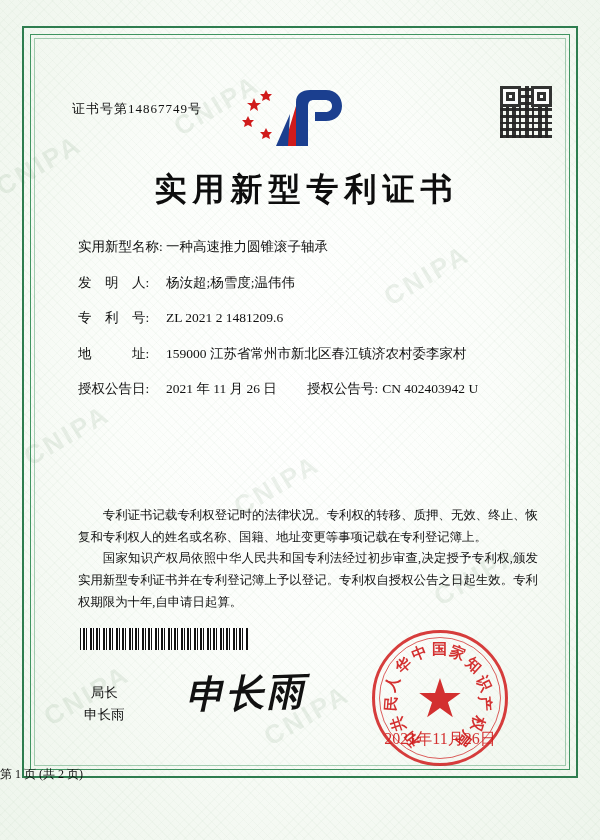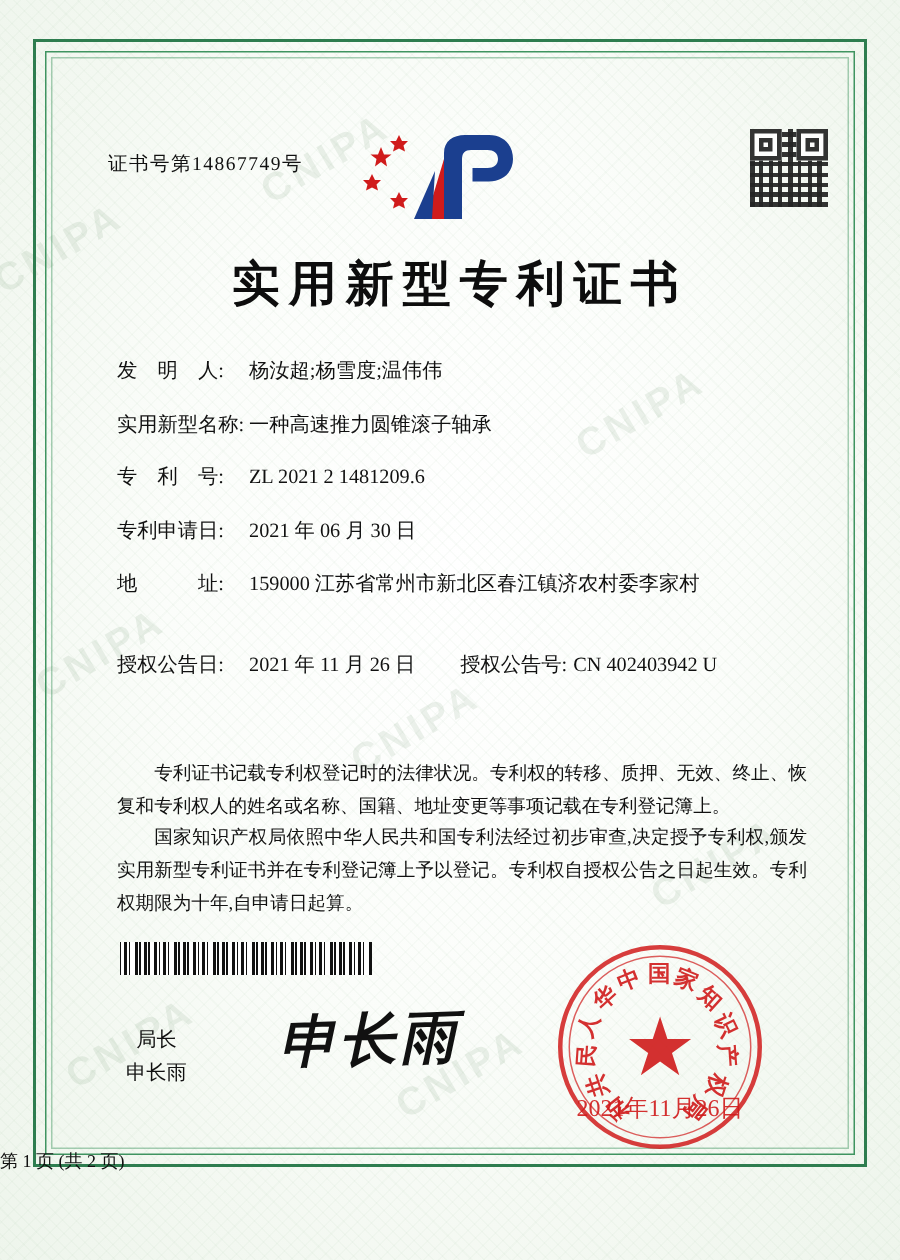--- a/index.html
+++ b/index.html
@@ -161,21 +161,21 @@
     white-space: nowrap;
   }
   .field-label {
     width: 88px;
     flex: 0 0 88px;
     letter-spacing: 0px;
   }
   .field-value {
     flex: 1 1 auto;
   }
-  .field-row.dual .field-value { flex: 0 0 auto; margin-top: 18px; }
+  .field-row.dual .field-value { flex: 0 0 auto; }
   .field-label2 {
     margin-left: 30px;
     flex: 0 0 auto;
   }
   .field-value2 { margin-left: 4px; }
 
   .para {
     position: absolute;
     left: 78px;
     right: 62px;
@@ -326,34 +326,30 @@
       <polygon points="26,6 28,10 32,10 29,13 30,17 26,15 22,17 23,13 20,10 24,10"></polygon>
       <polygon points="8,32 10,36 14,36 11,39 12,43 8,41 4,43 5,39 2,36 6,36"></polygon>
       <polygon points="26,44 28,48 32,48 29,51 30,55 26,53 22,55 23,51 20,48 24,48"></polygon>
     </g>
   </svg>
 
   <div class="title">实用新型专利证书</div>
 
   <div class="fields">
     <div class="field-row">
+      <div class="field-label">实用新型名称:</div>
+      <div class="field-value">一种高速推力圆锥滚子轴承</div>
+    </div>
+    <div class="field-row">
       <div class="field-label">发　明　人:</div>
       <div class="field-value">杨汝超;杨雪度;温伟伟</div>
-    </div>
-    <div class="field-row">
-      <div class="field-label">实用新型名称:</div>
-      <div class="field-value">一种高速推力圆锥滚子轴承</div>
     </div>
     <div class="field-row">
       <div class="field-label">专　利　号:</div>
       <div class="field-value">ZL 2021 2 1481209.6</div>
-    </div>
-    <div class="field-row">
-      <div class="field-label">专利申请日:</div>
-      <div class="field-value">2021 年 06 月 30 日</div>
     </div>
     <div class="field-row">
       <div class="field-label">地　　　址:</div>
       <div class="field-value">159000 江苏省常州市新北区春江镇济农村委李家村</div>
     </div>
     <div class="field-row dual">
       <div class="field-label">授权公告日:</div>
       <div class="field-value">2021 年 11 月 26 日</div>
       <div class="field-label2">授权公告号:</div>
       <div class="field-value2">CN 402403942 U</div>

